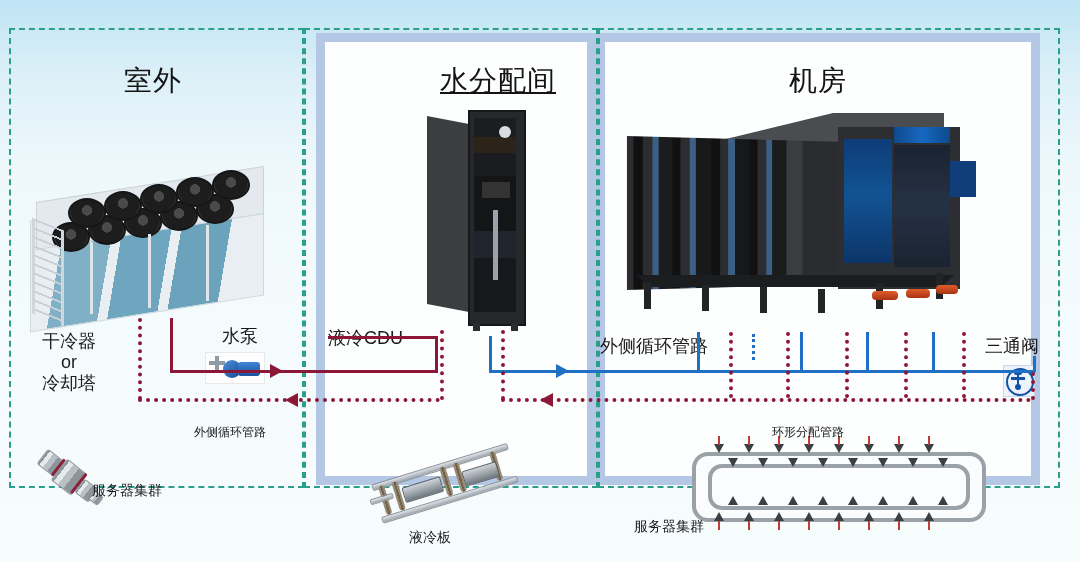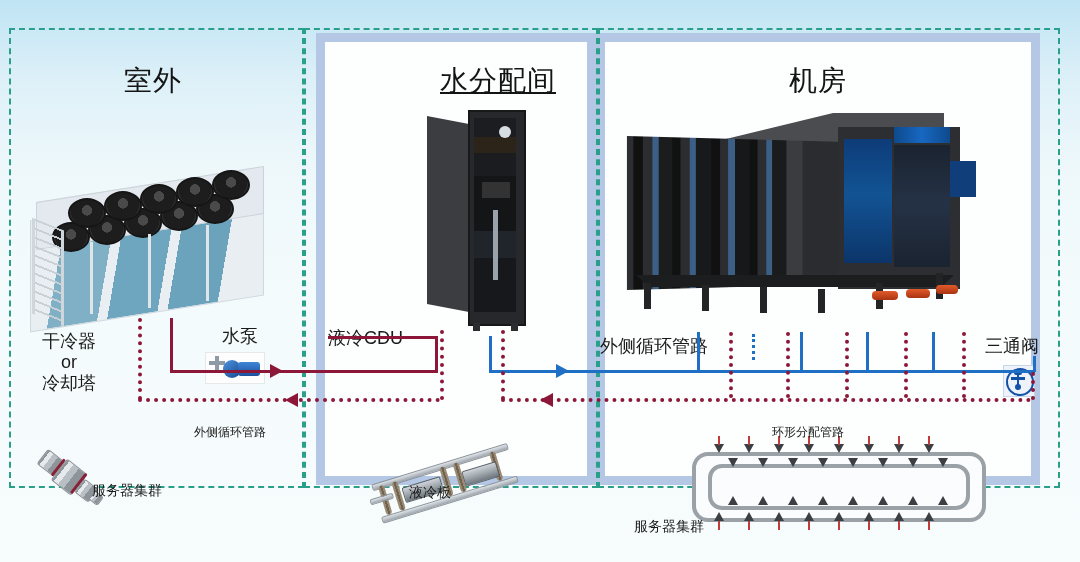--- a/index.html
+++ b/index.html
@@ -234,21 +234,21 @@
       <div class="plate-hose" style="left:12px;top:14px;width:6px;height:30px;"></div>
       <div class="plate-hose" style="left:26px;top:14px;width:6px;height:30px;"></div>
       <div class="plate-hose" style="left:76px;top:14px;width:6px;height:30px;"></div>
       <div class="plate-hose" style="left:90px;top:14px;width:6px;height:30px;"></div>
       <div class="plate-hose" style="left:128px;top:14px;width:6px;height:30px;"></div>
       <div class="plate-block" style="left:34px;top:22px;width:38px;height:14px;"></div>
       <div class="plate-block" style="left:96px;top:24px;width:34px;height:14px;"></div>
       <div class="plate-bar" style="left:0;top:24px;width:22px;height:4px;"></div>
     </div>
   </div>
-  <div class="lbl sm" style="left:409px;top:484px;">液冷板</div>
+  <div class="lbl sm" style="left:409px;top:529px;">液冷板</div>
 
   <div class="eq" style="left:692px;top:452px;width:286px;height:62px;">
     <div class="ring-outer" style="left:0;top:0;width:286px;height:62px;"></div>
     <div class="ring-inner" style="left:16px;top:12px;width:254px;height:38px;"></div>
     <div class="tee" style="left:22px;top:-8px;"></div>
       <div class="stub" style="left:26px;top:-16px;height:9px;"></div>
     <div class="tee" style="left:52px;top:-8px;"></div>
       <div class="stub" style="left:56px;top:-16px;height:9px;"></div>
     <div class="tee" style="left:82px;top:-8px;"></div>
       <div class="stub" style="left:86px;top:-16px;height:9px;"></div>

